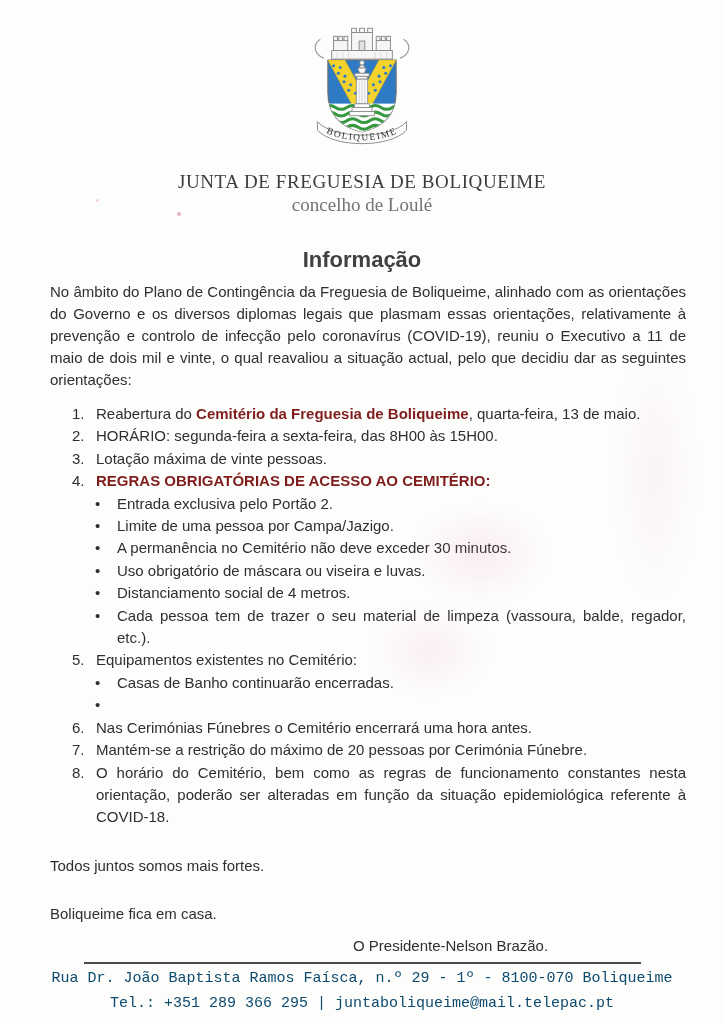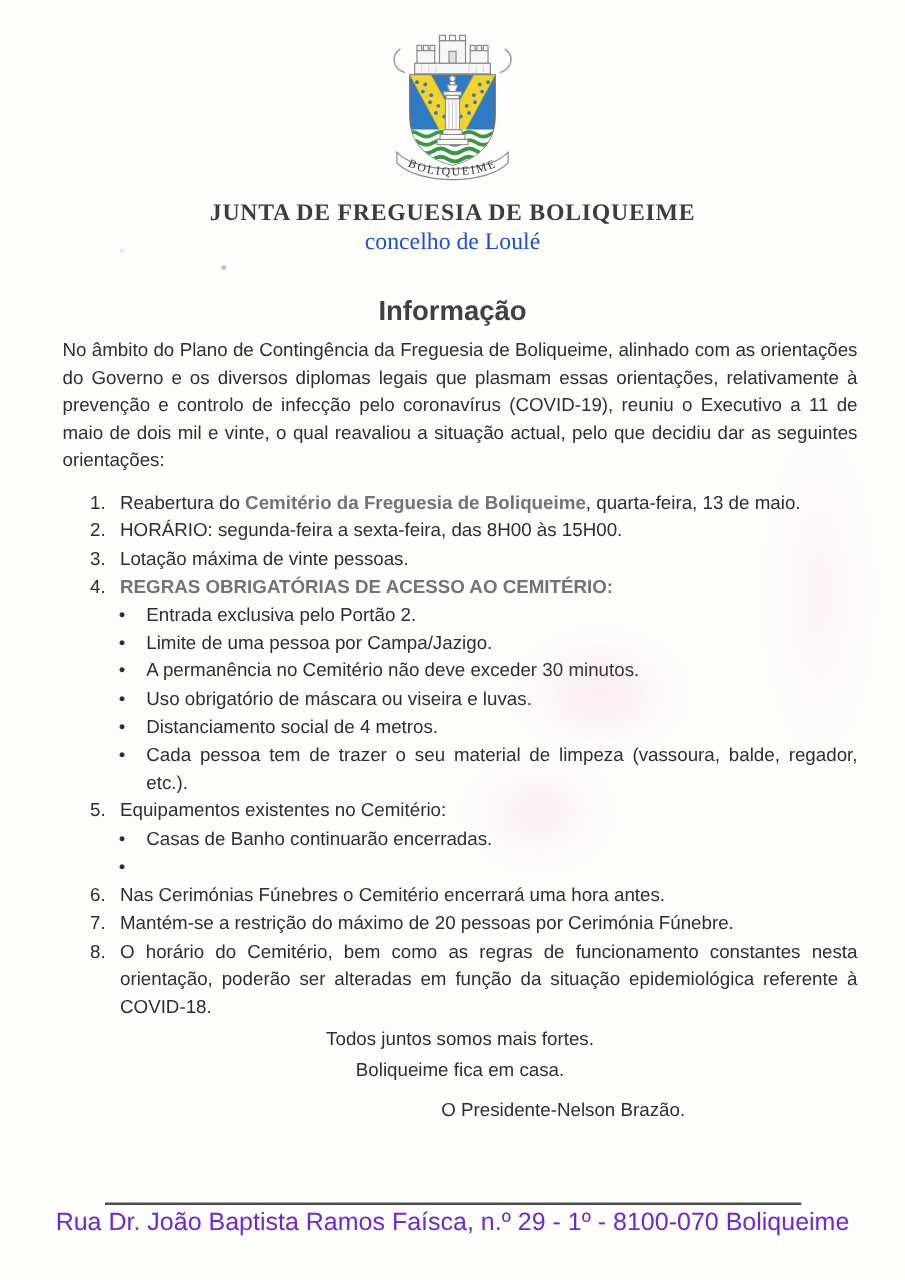--- a/index.html
+++ b/index.html
@@ -5,54 +5,54 @@
   html,body{margin:0;padding:0;background:#e9e9e9;}
   .page{
     position:relative;width:724px;height:1024px;margin:0 auto;
     background:#fdfdfc;color:#2f2f2f;overflow:hidden;
     font-family:"Liberation Sans",sans-serif;
   }
   
   .crest-wrap{padding-top:24px;text-align:center;}
   .crest{display:inline-block;}
   .org-name{
-    margin-top:3px;text-align:center;
-    font-family:"Liberation Serif",serif;font-weight:700;
+    margin-top:15px;text-align:center;
+    font-family:"Liberation Serif",serif;font-weight:400;
     font-size:19px;letter-spacing:.6px;color:#3d3d3d;line-height:23px;
   }
   .org-sub{
     text-align:center;font-family:"Liberation Serif",serif;
-    font-size:19px;color:#1d4ed8;line-height:23px;
+    font-size:19px;color:#737373;line-height:23px;
   }
   .doc-title{
     margin-top:31px;text-align:center;font-weight:bold;
     font-size:22px;color:#404040;line-height:26px;
   }
   
   .body-block{margin:8px 38px 0 50px;font-size:15px;line-height:22px;}
   .intro{text-align:justify;}
   .ref-line{font-weight:bold;}
   .olist{margin:12px 38px 0 50px;font-size:15px;line-height:22.4px;}
   .li{display:flex;}
   .li .num{width:24px;margin-left:22px;flex:none;}
   .li .txt{flex:1;text-align:justify;}
   .li.blt{padding-left:45px;}
   .li.blt .dot{width:22px;flex:none;}
   .li.blt .dot::before{content:"\2022";font-size:15px;}
-  b{color:#737373;}
+  b{color:#7f1d1d;}
   .closing{margin-top:17px;text-align:justify;}
-  .slogan{margin-top:3px;text-align:center;}
+  .slogan{margin-top:26px;}
   .sign-block{margin:10px 38px 0 353px;font-size:15px;line-height:22.4px;}
   .sign-line{white-space:nowrap;}
   
   .footer{position:absolute;left:0;right:0;top:962px;text-align:center;}
   .footer-rule{width:557px;margin:0 auto;border:0;border-top:2px solid #4c4c4c;}
   .footer-text{
-    margin-top:4px;font-family:Liberation Sans, sans-serif;
-    font-size:20px;color:#6d28d9;line-height:21px;
+    margin-top:4px;font-family:Liberation Mono, monospace;
+    font-size:15px;color:#0c4a6e;line-height:21px;
   }
   
   .bleed{position:absolute;pointer-events:none;filter:blur(2px);}
   .bleed.b1{left:330px;top:470px;width:250px;height:240px;
     background:
       radial-gradient(ellipse 40% 30% at 60% 35%, rgba(226,120,175,.12), transparent 70%),
       radial-gradient(ellipse 35% 28% at 40% 75%, rgba(226,120,175,.10), transparent 70%);}
   .bleed.b2{left:590px;top:260px;width:130px;height:430px;
     background:radial-gradient(ellipse 45% 40% at 50% 50%, rgba(226,120,175,.07), transparent 75%);}
   .speck{position:absolute;width:4px;height:4px;border-radius:50%;background:rgba(214,110,150,.55);}
@@ -253,15 +253,16 @@
   <div class="body-block slogan">Boliqueime fica em casa.</div>
 
   <div class="sign-block">
     <div class="sign-line">O Presidente-Nelson Brazão.</div>
 
   </div>
 
   <div class="footer">
     <hr class="footer-rule">
     <div class="footer-text">Rua Dr. João Baptista Ramos Faísca, n.º 29 - 1º - 8100-070 Boliqueime</div>
+    <div class="footer-text">Tel.: +351 289 366 295 | juntaboliqueime@mail.telepac.pt</div>
   </div>
 
 </div>
 
 </body></html>

